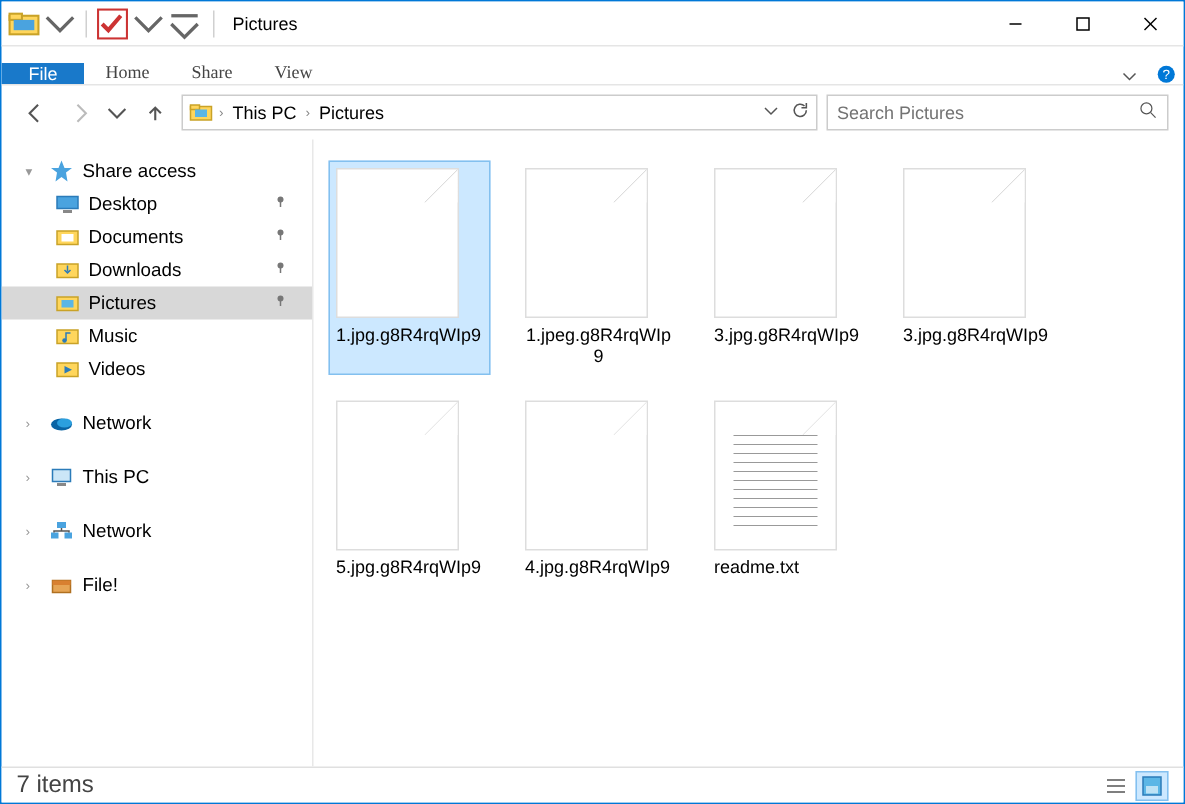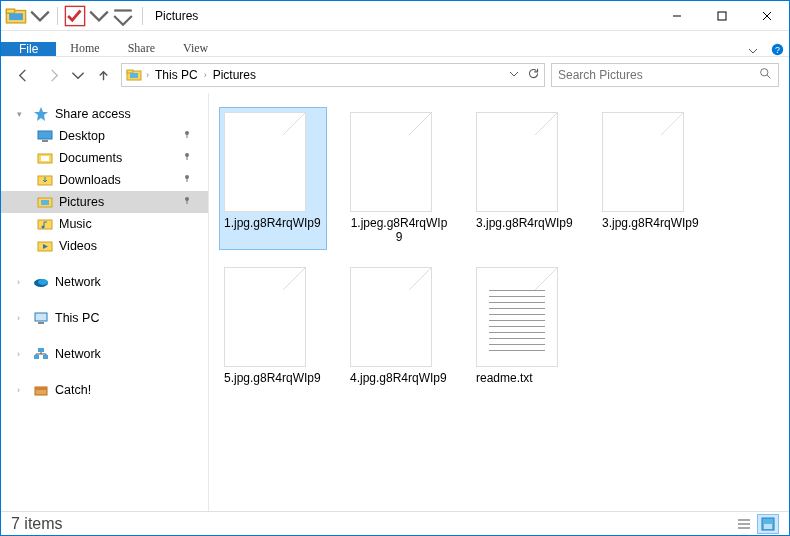--- a/index.html
+++ b/index.html
@@ -328,21 +328,21 @@
         </div>
         <div class="side-group">
           <div class="side-root">
             <span class="tri">›</span>
             <span class="ico">
               <svg viewBox="0 0 16 16">
                 <rect x="2" y="5" width="12" height="8" fill="#e6a555" stroke="#b07020"></rect>
                 <rect x="2" y="5" width="12" height="3" fill="#d88030"></rect>
               </svg>
             </span>
-            <span>Catch!</span>
+            <span>File!</span>
           </div>
         </div>
       </div>
   </div>
 
   <div class="content" id="file-grid">
       <div class="file selected">
         <div class="thumb "></div>
         <div class="fname">1.jpg.g8R4rqWIp9</div>
       </div>

